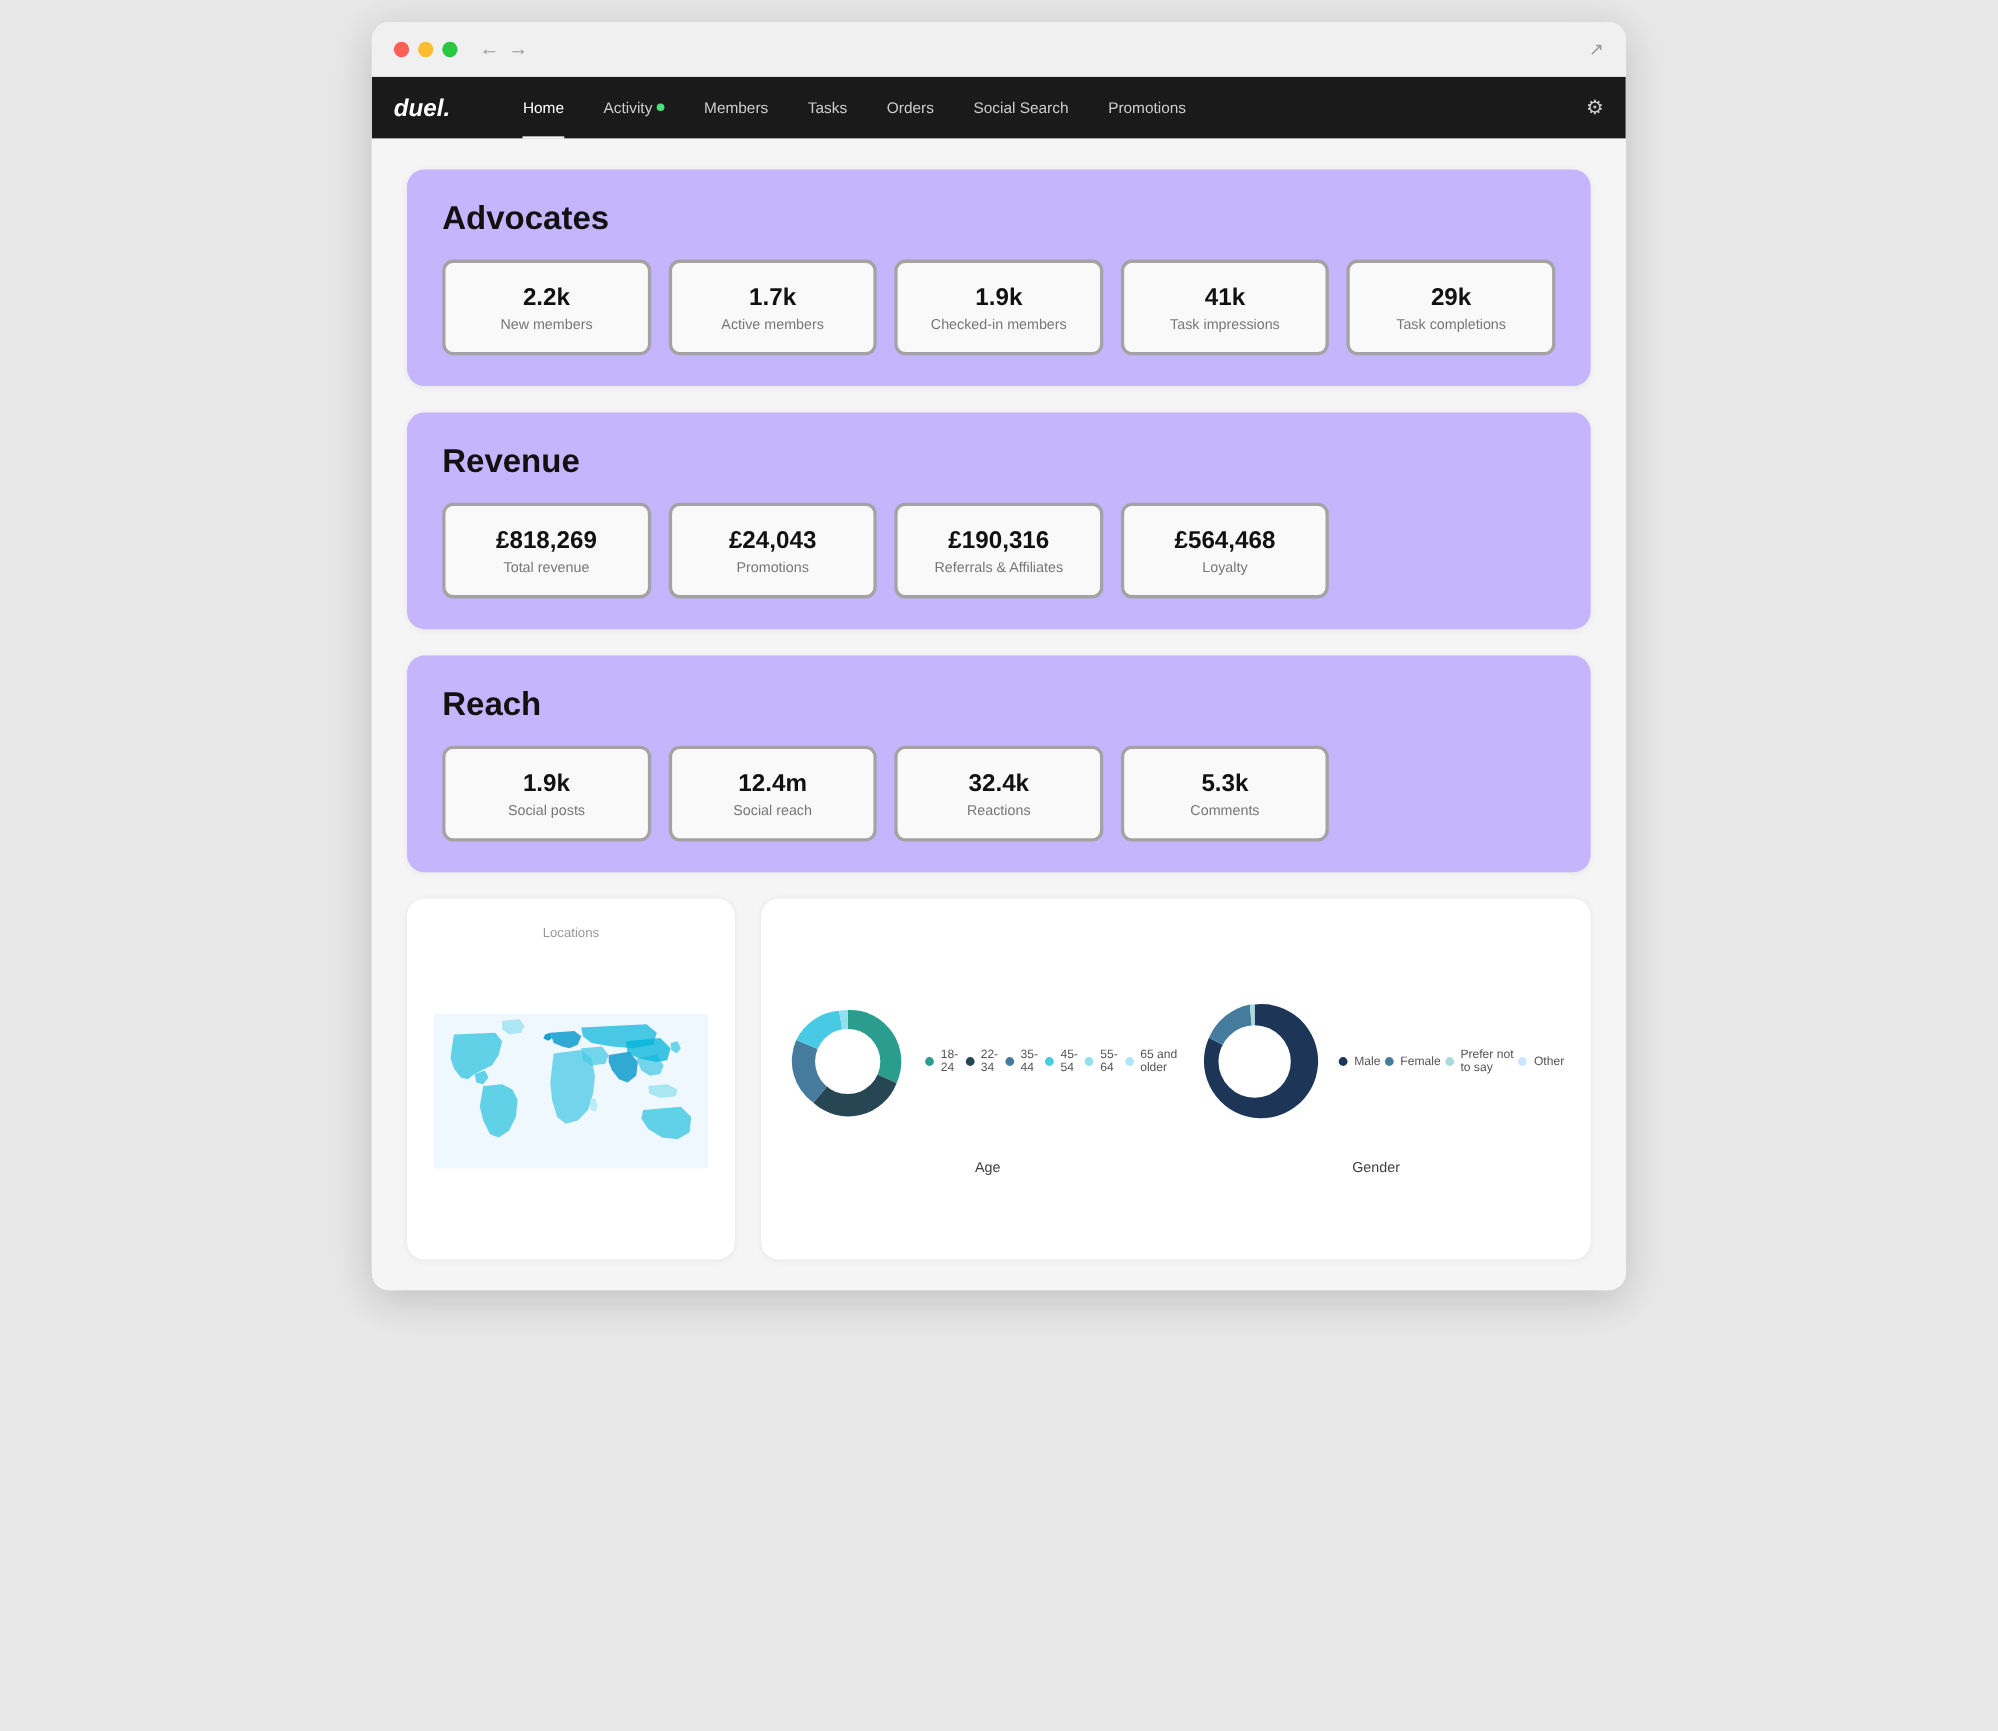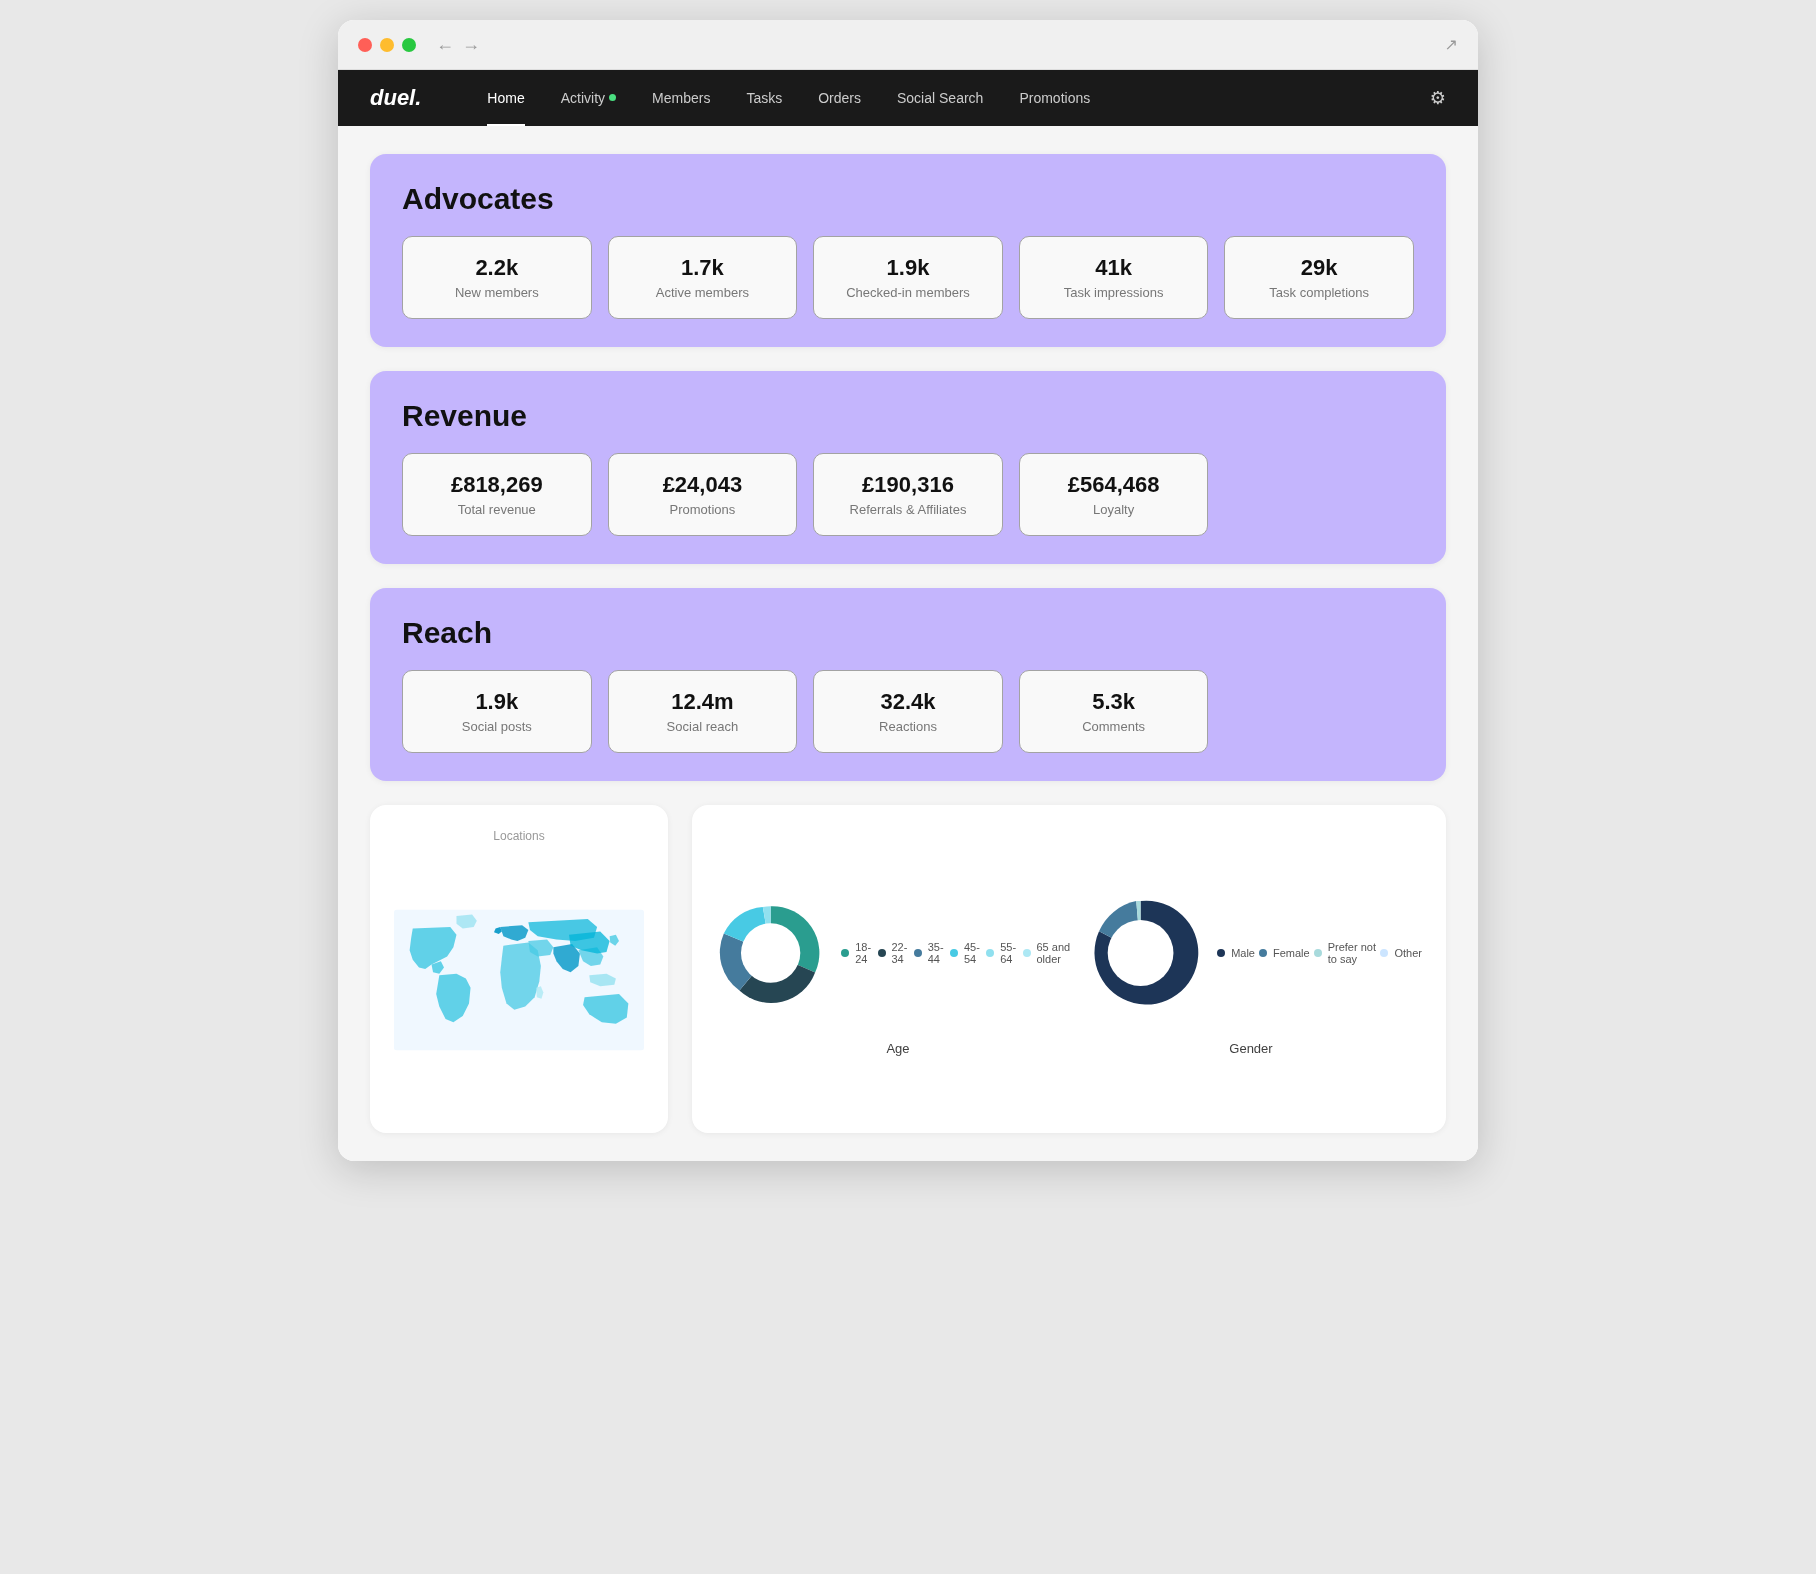--- a/index.html
+++ b/index.html
@@ -34,21 +34,21 @@
     .tl-green { background: #28c840; }
     .nav-arrows { display: flex; gap: 8px; margin-left: 8px; }
     .nav-arrow { font-size: 18px; color: #999; cursor: pointer; }
     .expand-icon { margin-left: auto; font-size: 16px; color: #999; }
 
     
     .top-nav {
       background: #1a1a1a;
       display: flex;
       align-items: center;
-      padding: 0 32px;
+      padding: 0 20px;
       height: 56px;
     }
     .logo {
       color: #fff;
       font-size: 22px;
       font-weight: 800;
       margin-right: 48px;
       font-style: italic;
     }
     .nav-links { display: flex; gap: 0; flex: 1; }
@@ -108,21 +108,21 @@
     .stats-grid {
       display: grid;
       grid-template-columns: repeat(5, 1fr);
       gap: 16px;
     }
     .stat-item {
       background: #f9f9f9;
       border-radius: 10px;
       padding: 18px 20px;
       text-align: center;
-      border: 1px solid #a3a3a3;
+      border: 3px solid #a3a3a3;
     }
     .stat-value {
       font-size: 22px;
       font-weight: 700;
       color: #111;
       margin-bottom: 4px;
     }
     .stat-label {
       font-size: 13px;
       color: #777;

